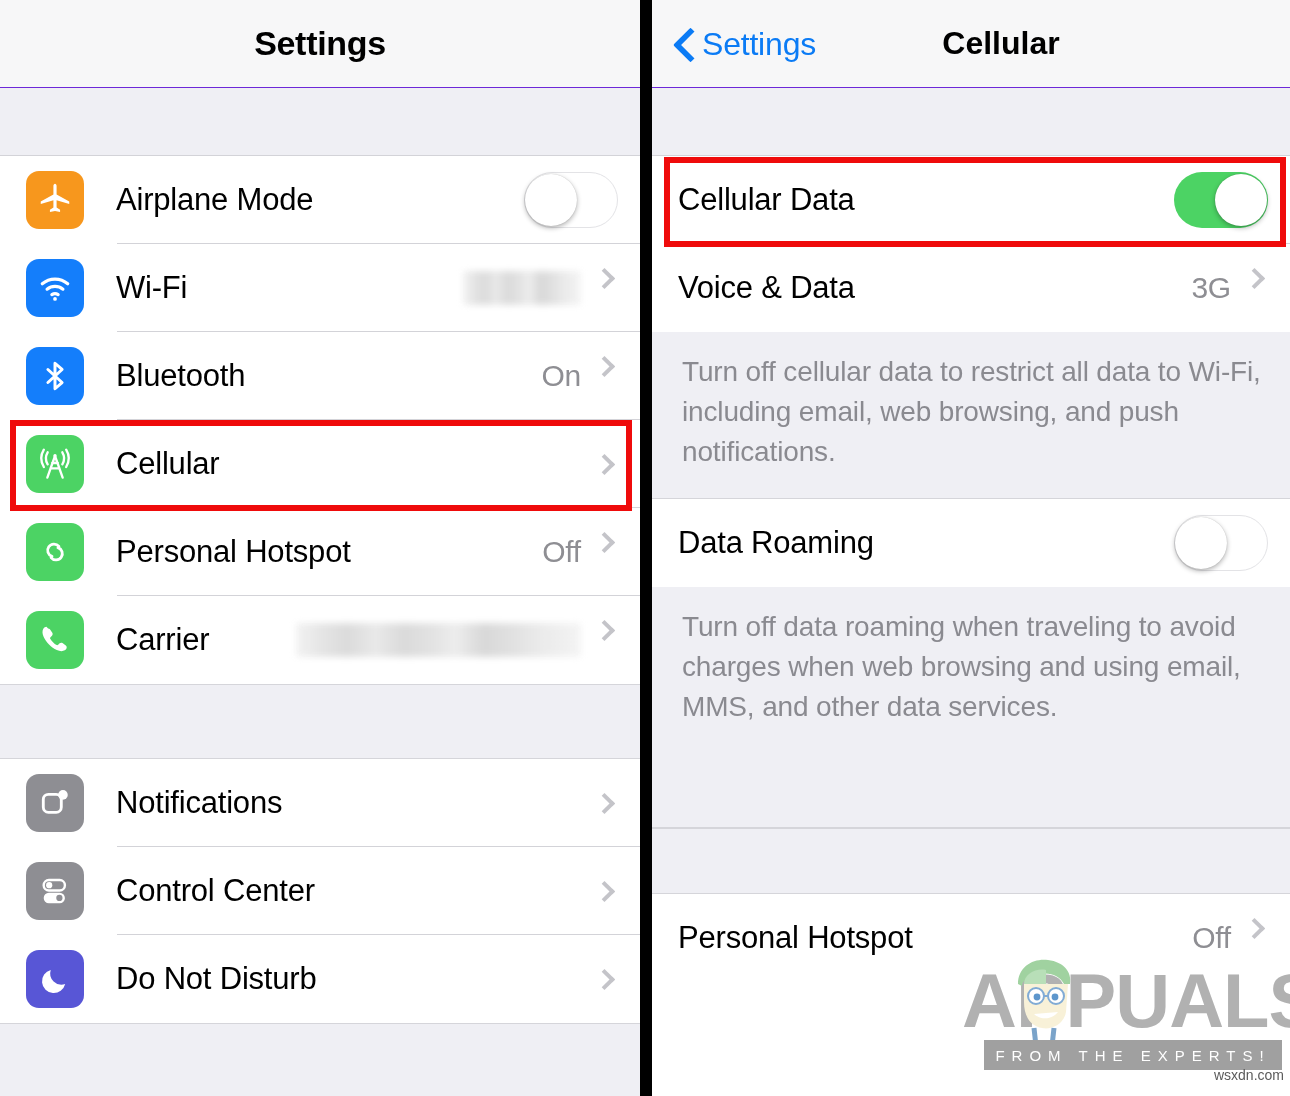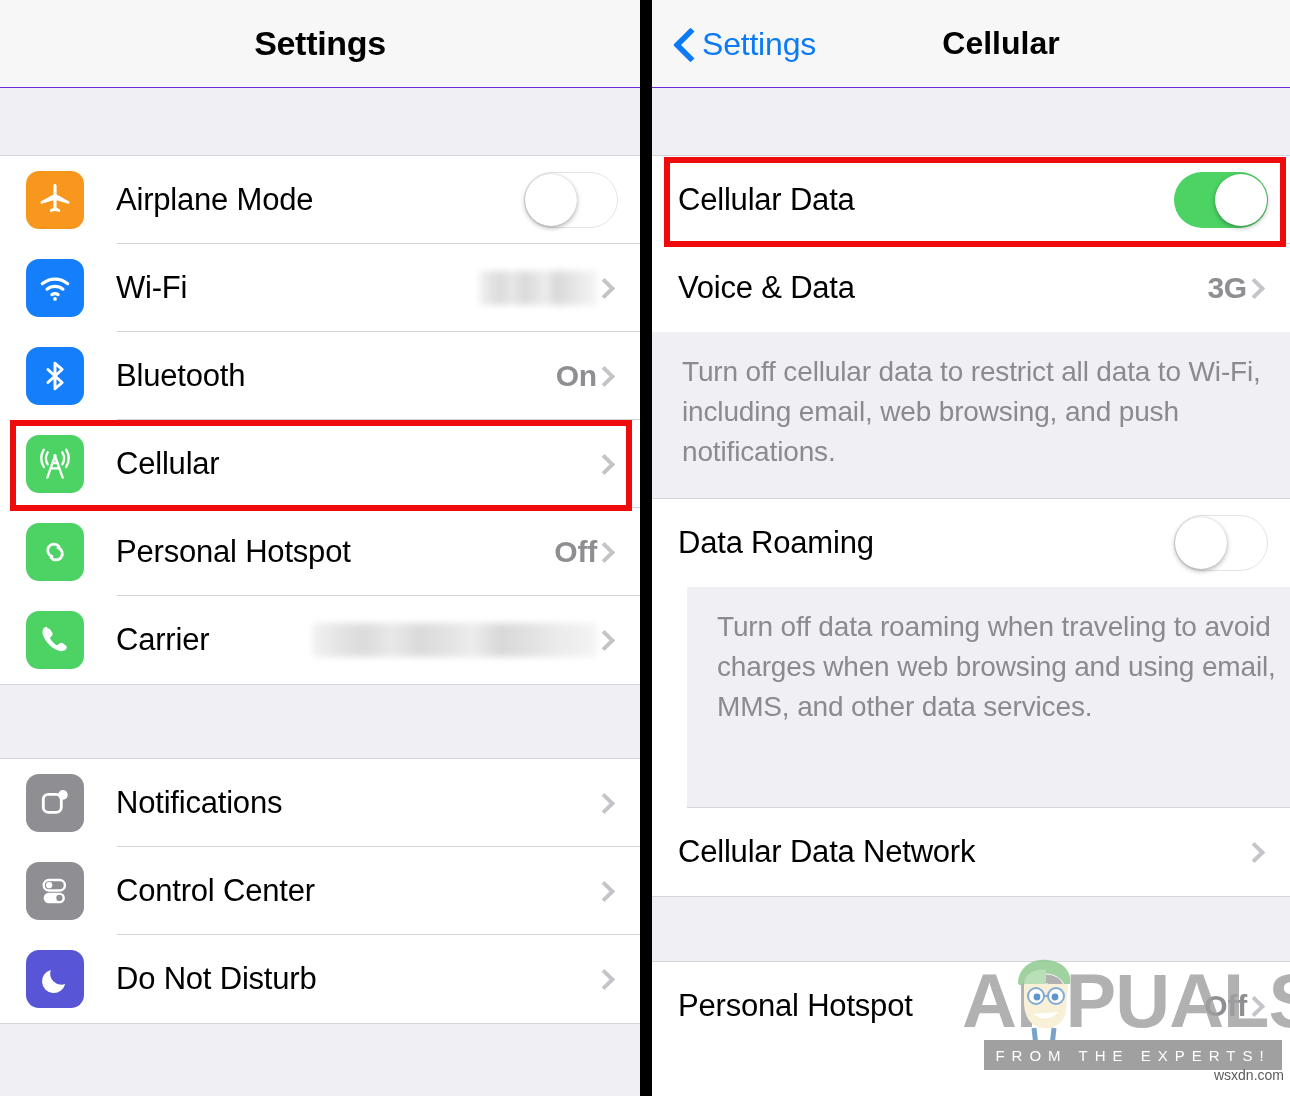--- a/index.html
+++ b/index.html
@@ -125,22 +125,22 @@
   }
   .row-label {
     font-size: 31px;
     color: #000000;
     letter-spacing: -0.2px;
     white-space: nowrap;
   }
   .row-right {
     margin-left: auto;
     display: flex;
-    align-items: center;
-    font-weight: bold;
+    align-items: flex-start;
+    gap: 16px;
   }
   .row-value {
     font-size: 30px;
     color: #8e8e93;
     letter-spacing: -0.2px;
   }
   .chev {
     width: 15px; height: 15px;
     border-top: 4px solid #c4c4c9;
     border-right: 4px solid #c4c4c9;
@@ -467,34 +467,26 @@
       <div class="row">
         <div class="row-label">Data Roaming</div>
         <div class="row-right">
           <div class="toggle off">
               <div class="knob"></div>
             </div>
         </div>
       </div>
     </div>
 
-    <div class="note" style="padding-bottom:80px;margin-left:35px;">
+    <div class="note" style="padding-bottom:100px;">
       <span class="note-line">Turn off data roaming when traveling to avoid</span>
       <span class="note-line">charges when web browsing and using email,</span>
       <span class="note-line">MMS, and other data services.</span>
     </div>
 
-    <div class="group">
-      <div class="row">
-        <div class="row-label">Cellular Data Network</div>
-        <div class="row-right">
-          <div class="chev"></div>
-        </div>
-      </div>
-    </div>
 
     <div class="gap" style="height:66px;"></div>
 
     <div class="group">
       <div class="row">
         <div class="row-label">Personal Hotspot</div>
         <div class="row-right">
           <div class="row-value">Off</div>
           <div class="chev"></div>
         </div>

